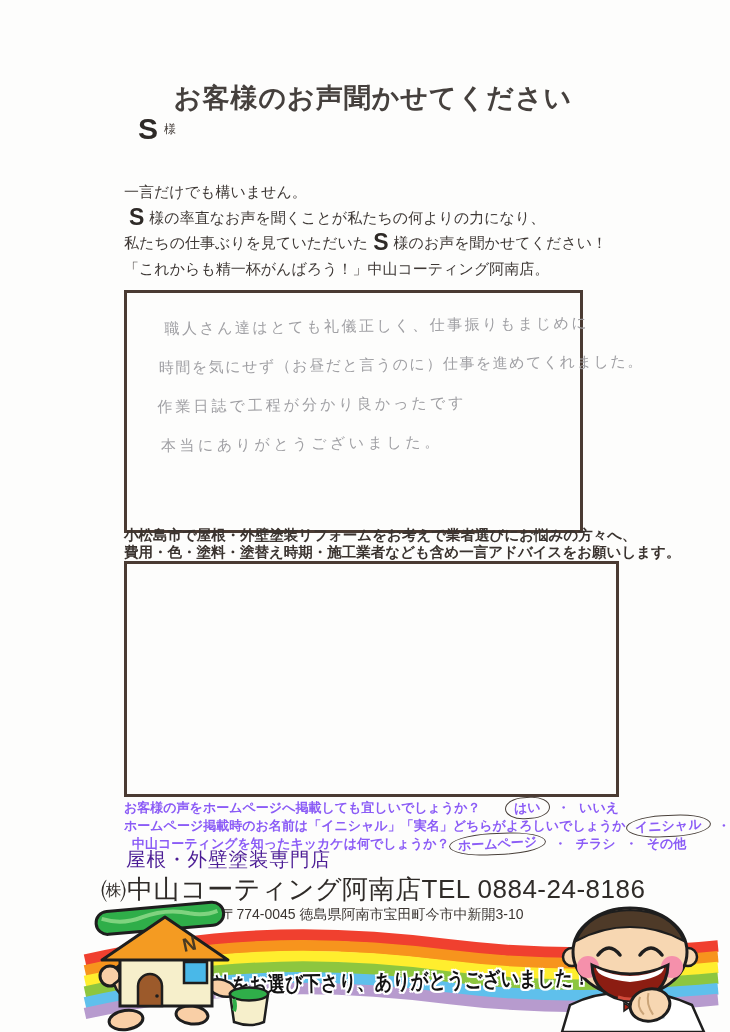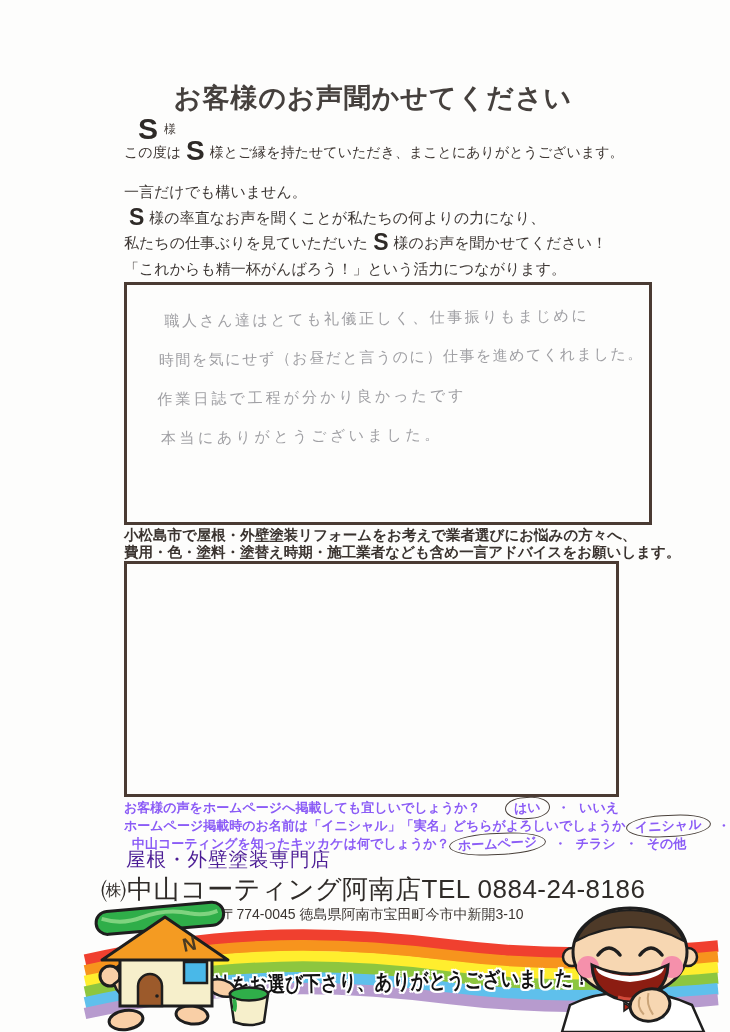--- a/index.html
+++ b/index.html
@@ -20,21 +20,21 @@
   .s-line .big-s{font-size:30px;}
   .s-line .honorific{font-size:12px;margin-left:6px;vertical-align:6px;}
   .greet-line{position:absolute;left:124px;top:138px;font-size:14px;line-height:26px;white-space:nowrap;}
   .greet-line .big-s{font-size:28px;margin:0 5px;vertical-align:-3px;}
   
   .intro{position:absolute;left:124px;top:179px;font-size:15px;color:#3e3835;}
   .intro .iline{height:25.5px;line-height:25.5px;white-space:nowrap;}
   .intro .big-s{font-size:23px;vertical-align:-2px;margin:0 5px;}
   
   .fbox{position:absolute;left:124px;border:3px solid #4a3b33;background:transparent;box-sizing:border-box;}
-  .box1{top:282px;width:528px;height:243px;}
+  .box1{top:290px;width:459px;height:243px;}
   .box2{top:561px;width:495px;height:236px;}
   .handwriting{
     padding:20px 12px 0 30px;color:#a0a0a4;font-size:15px;
     letter-spacing:2.5px;transform:rotate(-0.8deg);
   }
   .handwriting .hline{line-height:26px;margin-bottom:13px;white-space:nowrap;}
   .handwriting .hline:nth-child(1){margin-left:8px;}
   .handwriting .hline:nth-child(2){margin-left:2px;letter-spacing:1.5px;}
   .handwriting .hline:nth-child(3){margin-left:0;letter-spacing:3px;}
   .handwriting .hline:nth-child(4){margin-left:3px;letter-spacing:3.5px;}
@@ -79,34 +79,31 @@
 </style>
 </head>
 <body>
 
 <div class="page">
 
   <div class="doc-title">お客様のお声聞かせてください</div>
 
   <div class="s-line">
     <span class="big-s">S</span><span class="honorific">様</span>
-  </div>
-  <div class="greet-line">
-    <span>この度は</span><span class="big-s">S</span><span>様とご縁を持たせていただき、まことにありがとうございます。</span>
   </div>
 
   <div class="intro">
     <div class="iline">一言だけでも構いません。</div>
     <div class="iline">
       <span class="big-s">S</span><span>様の率直なお声を聞くことが私たちの何よりの力になり、</span>
     </div>
     <div class="iline">
       <span>私たちの仕事ぶりを見ていただいた</span><span class="big-s">S</span><span>様のお声を聞かせてください！</span>
     </div>
-    <div class="iline">「これからも精一杯がんばろう！」という活力につながります。</div>
+    <div class="iline">「これからも精一杯がんばろう！」中山コーティング阿南店。</div>
   </div>
 
   <div class="fbox box1">
     <div class="handwriting">
       <div class="hline">職人さん達はとても礼儀正しく、仕事振りもまじめに</div>
       <div class="hline">時間を気にせず（お昼だと言うのに）仕事を進めてくれました。</div>
       <div class="hline">作業日誌で工程が分かり良かったです</div>
       <div class="hline">本当にありがとうございました。</div>
     </div>
   </div>

